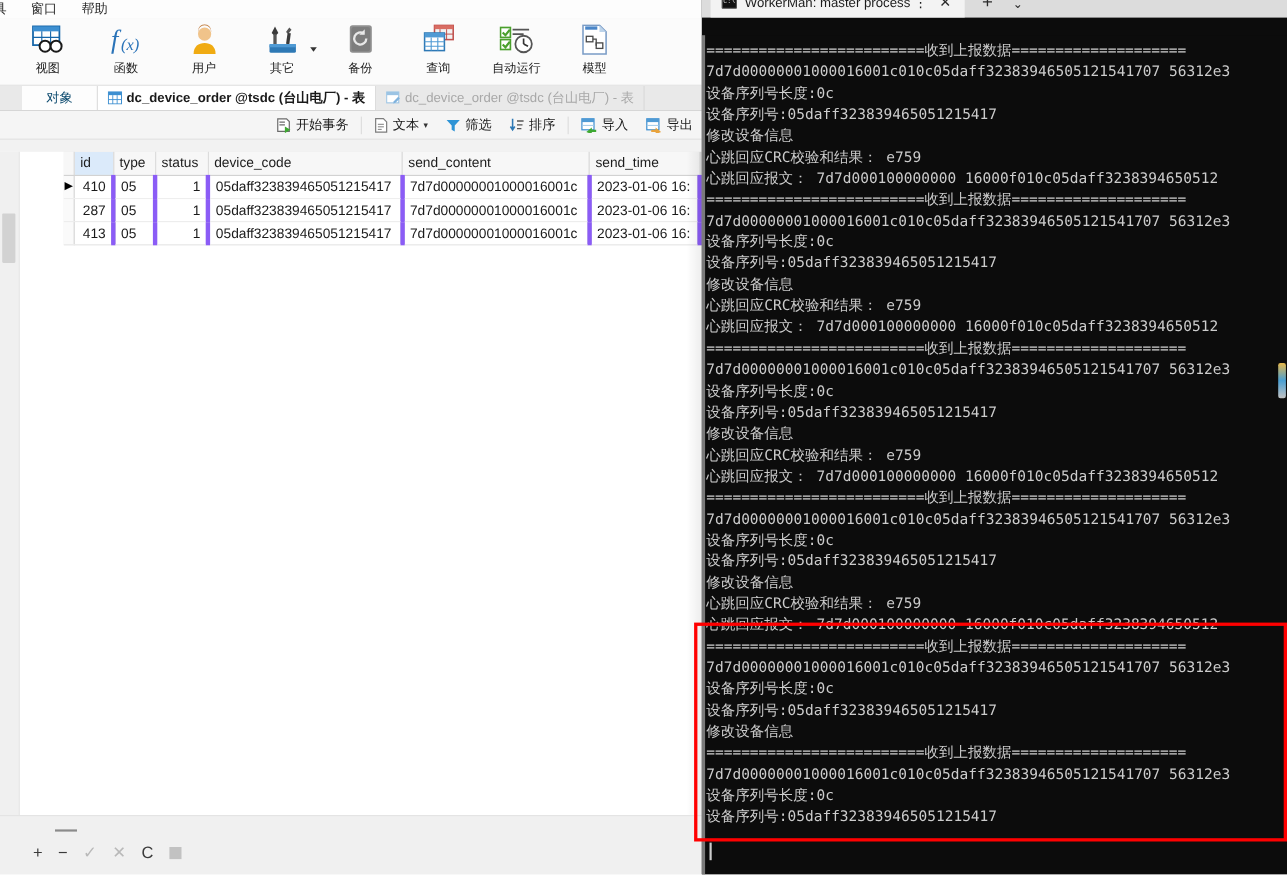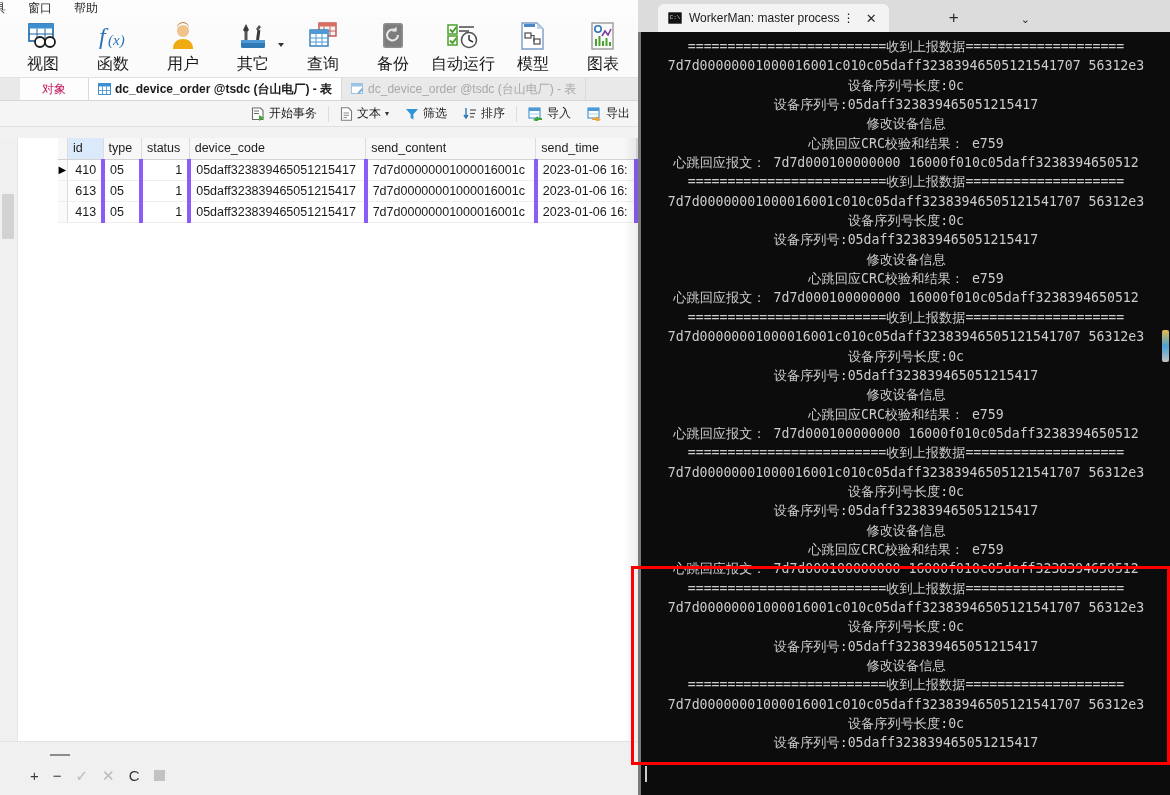--- a/index.html
+++ b/index.html
@@ -40,21 +40,21 @@
     position: relative;
   }
   .rib-item {
     width: 71px; height: 58px;
     display: flex; flex-direction: column;
     align-items: center; justify-content: flex-start;
     position: relative;
   }
   .rib-ico { height: 34px; display: flex; align-items: center; justify-content: center; }
   .rib-lbl {
-    font-size: 16px; color: #1a1a1a; margin-top: 1px;
+    font-size: 11px; color: #1a1a1a; margin-top: 1px;
     white-space: nowrap;
   }
   .rib-caret {
     position: absolute; right: 4px; top: 24px;
     width: 0; height: 0;
     border-left: 3.5px solid transparent;
     border-right: 3.5px solid transparent;
     border-top: 4px solid #333;
   }
 
@@ -65,21 +65,21 @@
     border-bottom: 1px solid #d6d6d6;
     padding-left: 20px;
   }
   .ntab {
     height: 22px; display: flex; align-items: center;
     gap: 4px; padding: 0 9px;
     font-size: 12px; color: #333;
     border-right: 1px solid #d9d9d9;
     white-space: nowrap;
   }
-  .ntab.obj { background: #fdfdfd; color:#be185d; padding: 0 22px; justify-content: flex-end; }
+  .ntab.obj { background: #fdfdfd; color:#0c4a6e; padding: 0 22px; justify-content: flex-end; }
   .ntab.active { background: #ffffff; color: #1a1a1a; font-weight: 600; }
   .ntab.inactive { background: #e9e9e9; color: #a8a8a8; }
 
   
   .gridbar {
     height: 26px; background: #f5f5f5;
     border-bottom: 1px solid #e0e0e0;
     display: flex; align-items: center;
     padding-left: 10px; gap: 0px; justify-content: flex-end;
   }
@@ -162,24 +162,23 @@
   .btnrow .sq { width: 11px; height: 11px; background: #c2c2c2; display:inline-block;}
 
   
   .terminal {
     position: absolute; left: 638px; top: 0;
     width: 532px; height: 795px;
     background: #0c0c0c;
     overflow: hidden;
   }
   .term-titlebar {
-    height: 32px; background: #dcdcdc;
+    height: 16px; background: #dcdcdc;
     display: flex; align-items: flex-end;
-    padding-left: 20px;
-    gap: 44px;
+    padding-left: 8px;
   }
   .tterm-tab {
     height: 28px; min-width: 205px;
     background: #f3f3f3; border-radius: 6px 6px 0 0;
     display: flex; align-items: center; gap: 7px;
     padding: 0 8px 0 10px;
     font-size: 12px; color: #1b1b1b;
   }
   .term-ico {
     width: 14px; height: 12px; background: #111;
@@ -198,21 +197,21 @@
     width: 532px; bottom: 0;
     background: #0c0c0c;
     font-family: "DejaVu Sans Mono", "Liberation Mono", monospace;
     font-size: 13.2px;
     line-height: 19.35px;
     color: #cccccc;
     padding: 5px 0 0 4px;
     overflow: hidden;
     white-space: nowrap;
   }
-  .term-body .ln { height: 19.35px; white-space: nowrap; overflow: visible; text-align: center; }
+  .term-body .ln { height: 19.35px; white-space: nowrap; overflow: visible; }
   .term-left-edge {
     position: absolute; left: 0; top: 32px; width: 3px; bottom: 0;
     background: #7a7a7a;
   }
   .term-scroll {
     position: absolute; right: 1px; top: 330px;
     width: 7px; height: 32px;
     background: linear-gradient(180deg,#f2c14e,#4ea8de,#cccccc);
     border-radius: 2px; opacity: .95;
   }
@@ -289,20 +288,32 @@
             <path d="M8 3 l3 6 -3 3 -3 -3z" fill="#3a3a3a"></path>
             <rect x="6.5" y="10" width="3" height="9" fill="#555"></rect>
             <path d="M21 4 l-3 4 2 2 3 -4z" fill="#555"></path>
             <rect x="19" y="9" width="3" height="10" fill="#3a3a3a" transform="rotate(8 20 12)"></rect>
             <rect x="3" y="19" width="24" height="8" rx="1.5" fill="#2e79b5"></rect>
             <rect x="3" y="19" width="24" height="3" fill="#4f9ad4"></rect>
           </svg>
         </div>
         <div class="rib-lbl">其它</div>
         <div class="rib-caret"></div>
+      </div>
+
+      <div class="rib-item">
+        <div class="rib-ico">
+          <svg width="26" height="28" viewBox="0 0 26 28">
+            <rect x="3" y="1" width="20" height="25" rx="2.5" fill="#8f8f8f"></rect>
+            <rect x="4.5" y="2.5" width="17" height="22" rx="2" fill="#7d7d7d"></rect>
+            <path d="M18 13 a5.5 5.5 0 1 1 -2.2 -4.4" fill="none" stroke="#e8e8e8" stroke-width="2.1"></path>
+            <path d="M16.6 4.5 l0 5 -5 0z" fill="#e8e8e8"></path>
+          </svg>
+        </div>
+        <div class="rib-lbl">备份</div>
       </div>
 
       <div class="rib-item">
         <div class="rib-ico">
           <svg width="30" height="28" viewBox="0 0 30 28">
             <rect x="11" y="1" width="17" height="13" fill="#f2f2f2" stroke="#c0504d" stroke-width="1.4"></rect>
             <rect x="11" y="1" width="17" height="3.5" fill="#d96d63"></rect>
             <line x1="16" y1="4.5" x2="16" y2="14" stroke="#c0504d" stroke-width=".9"></line>
             <line x1="22" y1="4.5" x2="22" y2="14" stroke="#c0504d" stroke-width=".9"></line>
             <line x1="11" y1="9" x2="28" y2="9" stroke="#c0504d" stroke-width=".9"></line>
@@ -314,32 +325,20 @@
               <line x1="8" y1="12" x2="8" y2="24"></line>
               <line x1="14" y1="12" x2="14" y2="24"></line>
             </g>
           </svg>
         </div>
         <div class="rib-lbl">查询</div>
       </div>
 
       <div class="rib-item">
         <div class="rib-ico">
-          <svg width="26" height="28" viewBox="0 0 26 28">
-            <rect x="3" y="1" width="20" height="25" rx="2.5" fill="#8f8f8f"></rect>
-            <rect x="4.5" y="2.5" width="17" height="22" rx="2" fill="#7d7d7d"></rect>
-            <path d="M18 13 a5.5 5.5 0 1 1 -2.2 -4.4" fill="none" stroke="#e8e8e8" stroke-width="2.1"></path>
-            <path d="M16.6 4.5 l0 5 -5 0z" fill="#e8e8e8"></path>
-          </svg>
-        </div>
-        <div class="rib-lbl">备份</div>
-      </div>
-
-      <div class="rib-item">
-        <div class="rib-ico">
           <svg width="32" height="28" viewBox="0 0 32 28">
             <rect x="1" y="3" width="9" height="9" fill="#fff" stroke="#4aa02c" stroke-width="1.5"></rect>
             <path d="M3 7.5 l2.5 2.5 4 -5" fill="none" stroke="#4aa02c" stroke-width="2"></path>
             <rect x="1" y="14" width="9" height="9" fill="#fff" stroke="#4aa02c" stroke-width="1.5"></rect>
             <path d="M3 18.5 l2.5 2.5 4 -5" fill="none" stroke="#4aa02c" stroke-width="2"></path>
             <line x1="12" y1="5" x2="27" y2="5" stroke="#555" stroke-width="1.6"></line>
             <line x1="12" y1="9" x2="22" y2="9" stroke="#555" stroke-width="1.6"></line>
             <circle cx="22" cy="18" r="7.5" fill="#fff" stroke="#555" stroke-width="1.6"></circle>
             <line x1="22" y1="18" x2="22" y2="13" stroke="#333" stroke-width="1.5"></line>
             <line x1="22" y1="18" x2="26" y2="20" stroke="#333" stroke-width="1.5"></line>
@@ -355,37 +354,20 @@
             <path d="M17 1 l6 6 h-6z" fill="#bcd3ea"></path>
             <rect x="4" y="2" width="11" height="3" fill="#4a86c8"></rect>
             <rect x="5" y="11" width="6" height="5" fill="#fff" stroke="#4a4a4a" stroke-width="1.2"></rect>
             <rect x="14" y="17" width="6" height="5" fill="#fff" stroke="#4a4a4a" stroke-width="1.2"></rect>
             <path d="M11 13.5 h3 v6" fill="none" stroke="#4a4a4a" stroke-width="1.2"></path>
           </svg>
         </div>
         <div class="rib-lbl">模型</div>
       </div>
 
-      <div class="rib-item">
-        <div class="rib-ico">
-          <svg width="26" height="28" viewBox="0 0 26 28">
-            <rect x="2" y="1" width="21" height="26" fill="#fafafa" stroke="#9a9a9a" stroke-width="1.4"></rect>
-            <circle cx="8" cy="7" r="3.2" fill="#fff" stroke="#2e79b5" stroke-width="1.6"></circle>
-            <path d="M12 14 l3 -5 3 4 3 -6" fill="none" stroke="#7a3fa0" stroke-width="1.6"></path>
-            <g fill="#4aa02c">
-              <rect x="5" y="17" width="2" height="7"></rect>
-              <rect x="8.5" y="14" width="2" height="10"></rect>
-              <rect x="12" y="19" width="2" height="5"></rect>
-              <rect x="15.5" y="16" width="2" height="8"></rect>
-              <rect x="19" y="20" width="2" height="4"></rect>
-            </g>
-          </svg>
-        </div>
-        <div class="rib-lbl">图表</div>
-      </div>
     </div>
 
     <div class="tabstrip">
       <div class="ntab obj">
         <span>对象</span>
       </div>
       <div class="ntab active">
         <span>
           <svg width="13" height="12" viewBox="0 0 13 12">
             <rect x="0.5" y="0.5" width="12" height="11" fill="#fff" stroke="#3d8fd1" stroke-width="1"></rect>
@@ -503,21 +485,21 @@
             <td class="rowmark">▶</td>
             <td class="num">410</td>
             <td>05</td>
             <td class="num">1</td>
             <td>05daff323839465051215417</td>
             <td>7d7d00000001000016001c</td>
             <td>2023-01-06 16:</td>
           </tr>
           <tr>
             <td class="rowmark"></td>
-            <td class="num">613</td>
+            <td class="num">287</td>
             <td>05</td>
             <td class="num">1</td>
             <td>05daff323839465051215417</td>
             <td>7d7d00000001000016001c</td>
             <td>2023-01-06 16:</td>
           </tr>
           <tr>
             <td class="rowmark"></td>
             <td class="num">413</td>
             <td>05</td>

